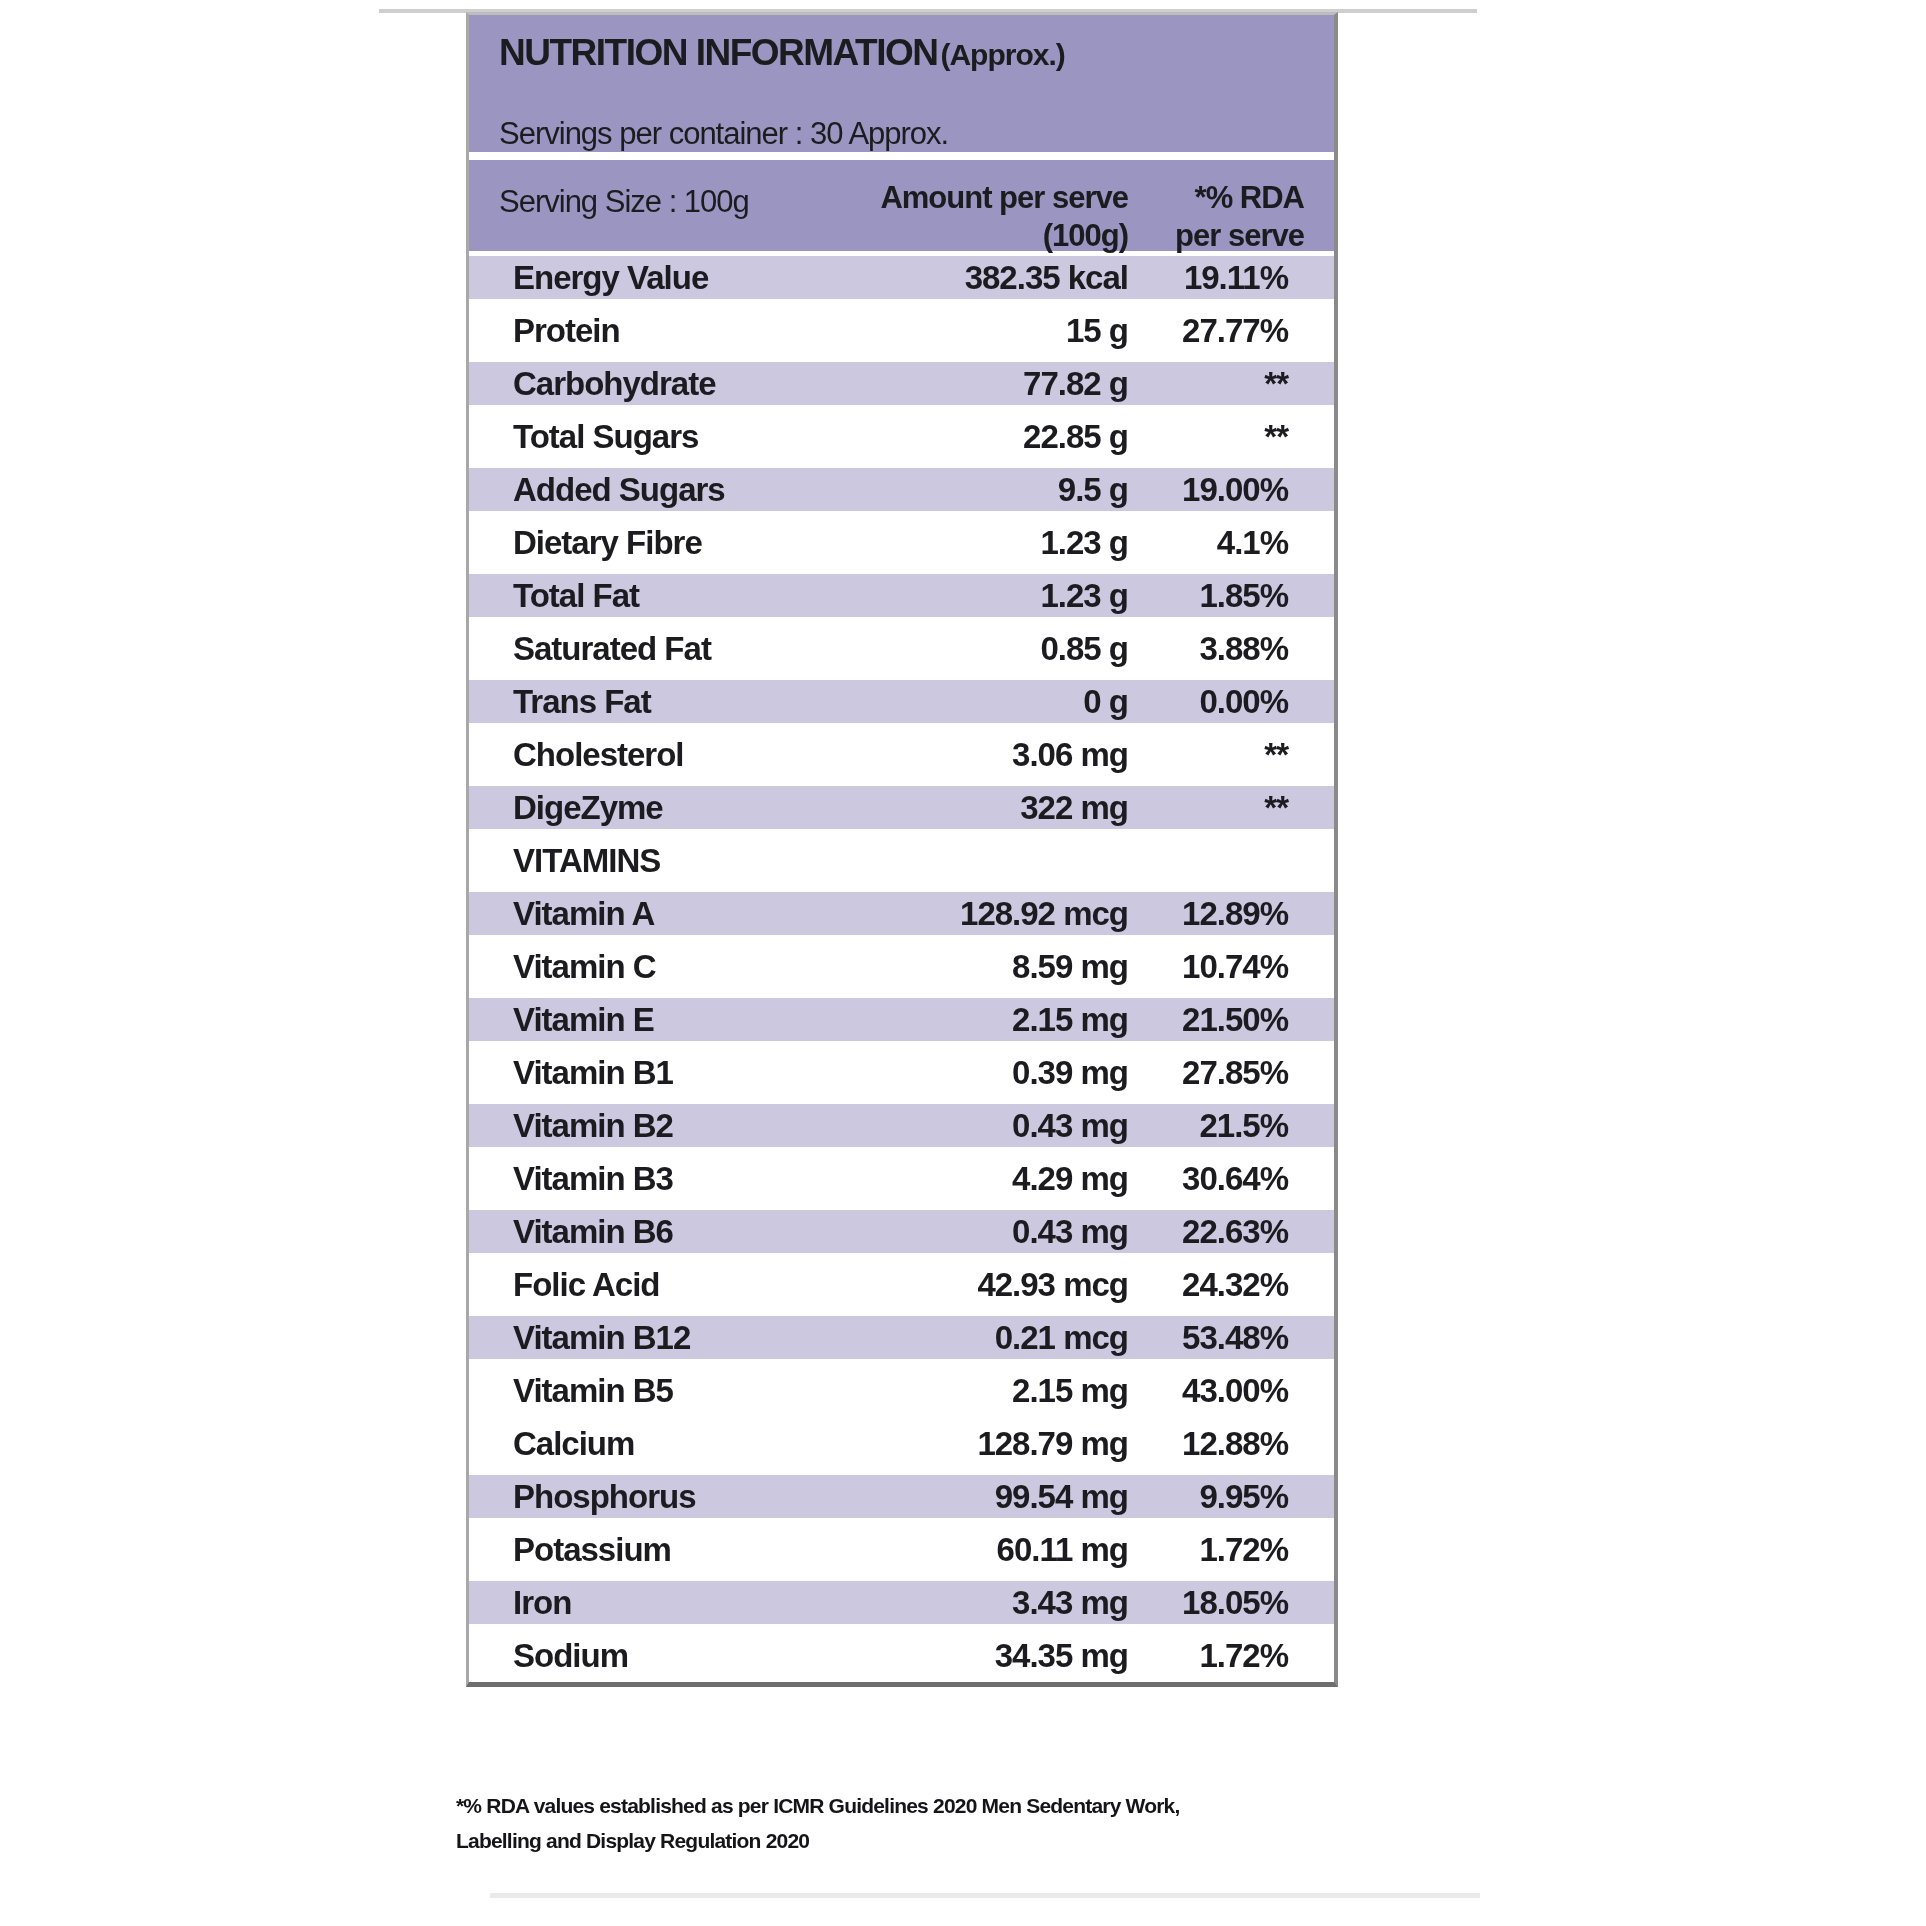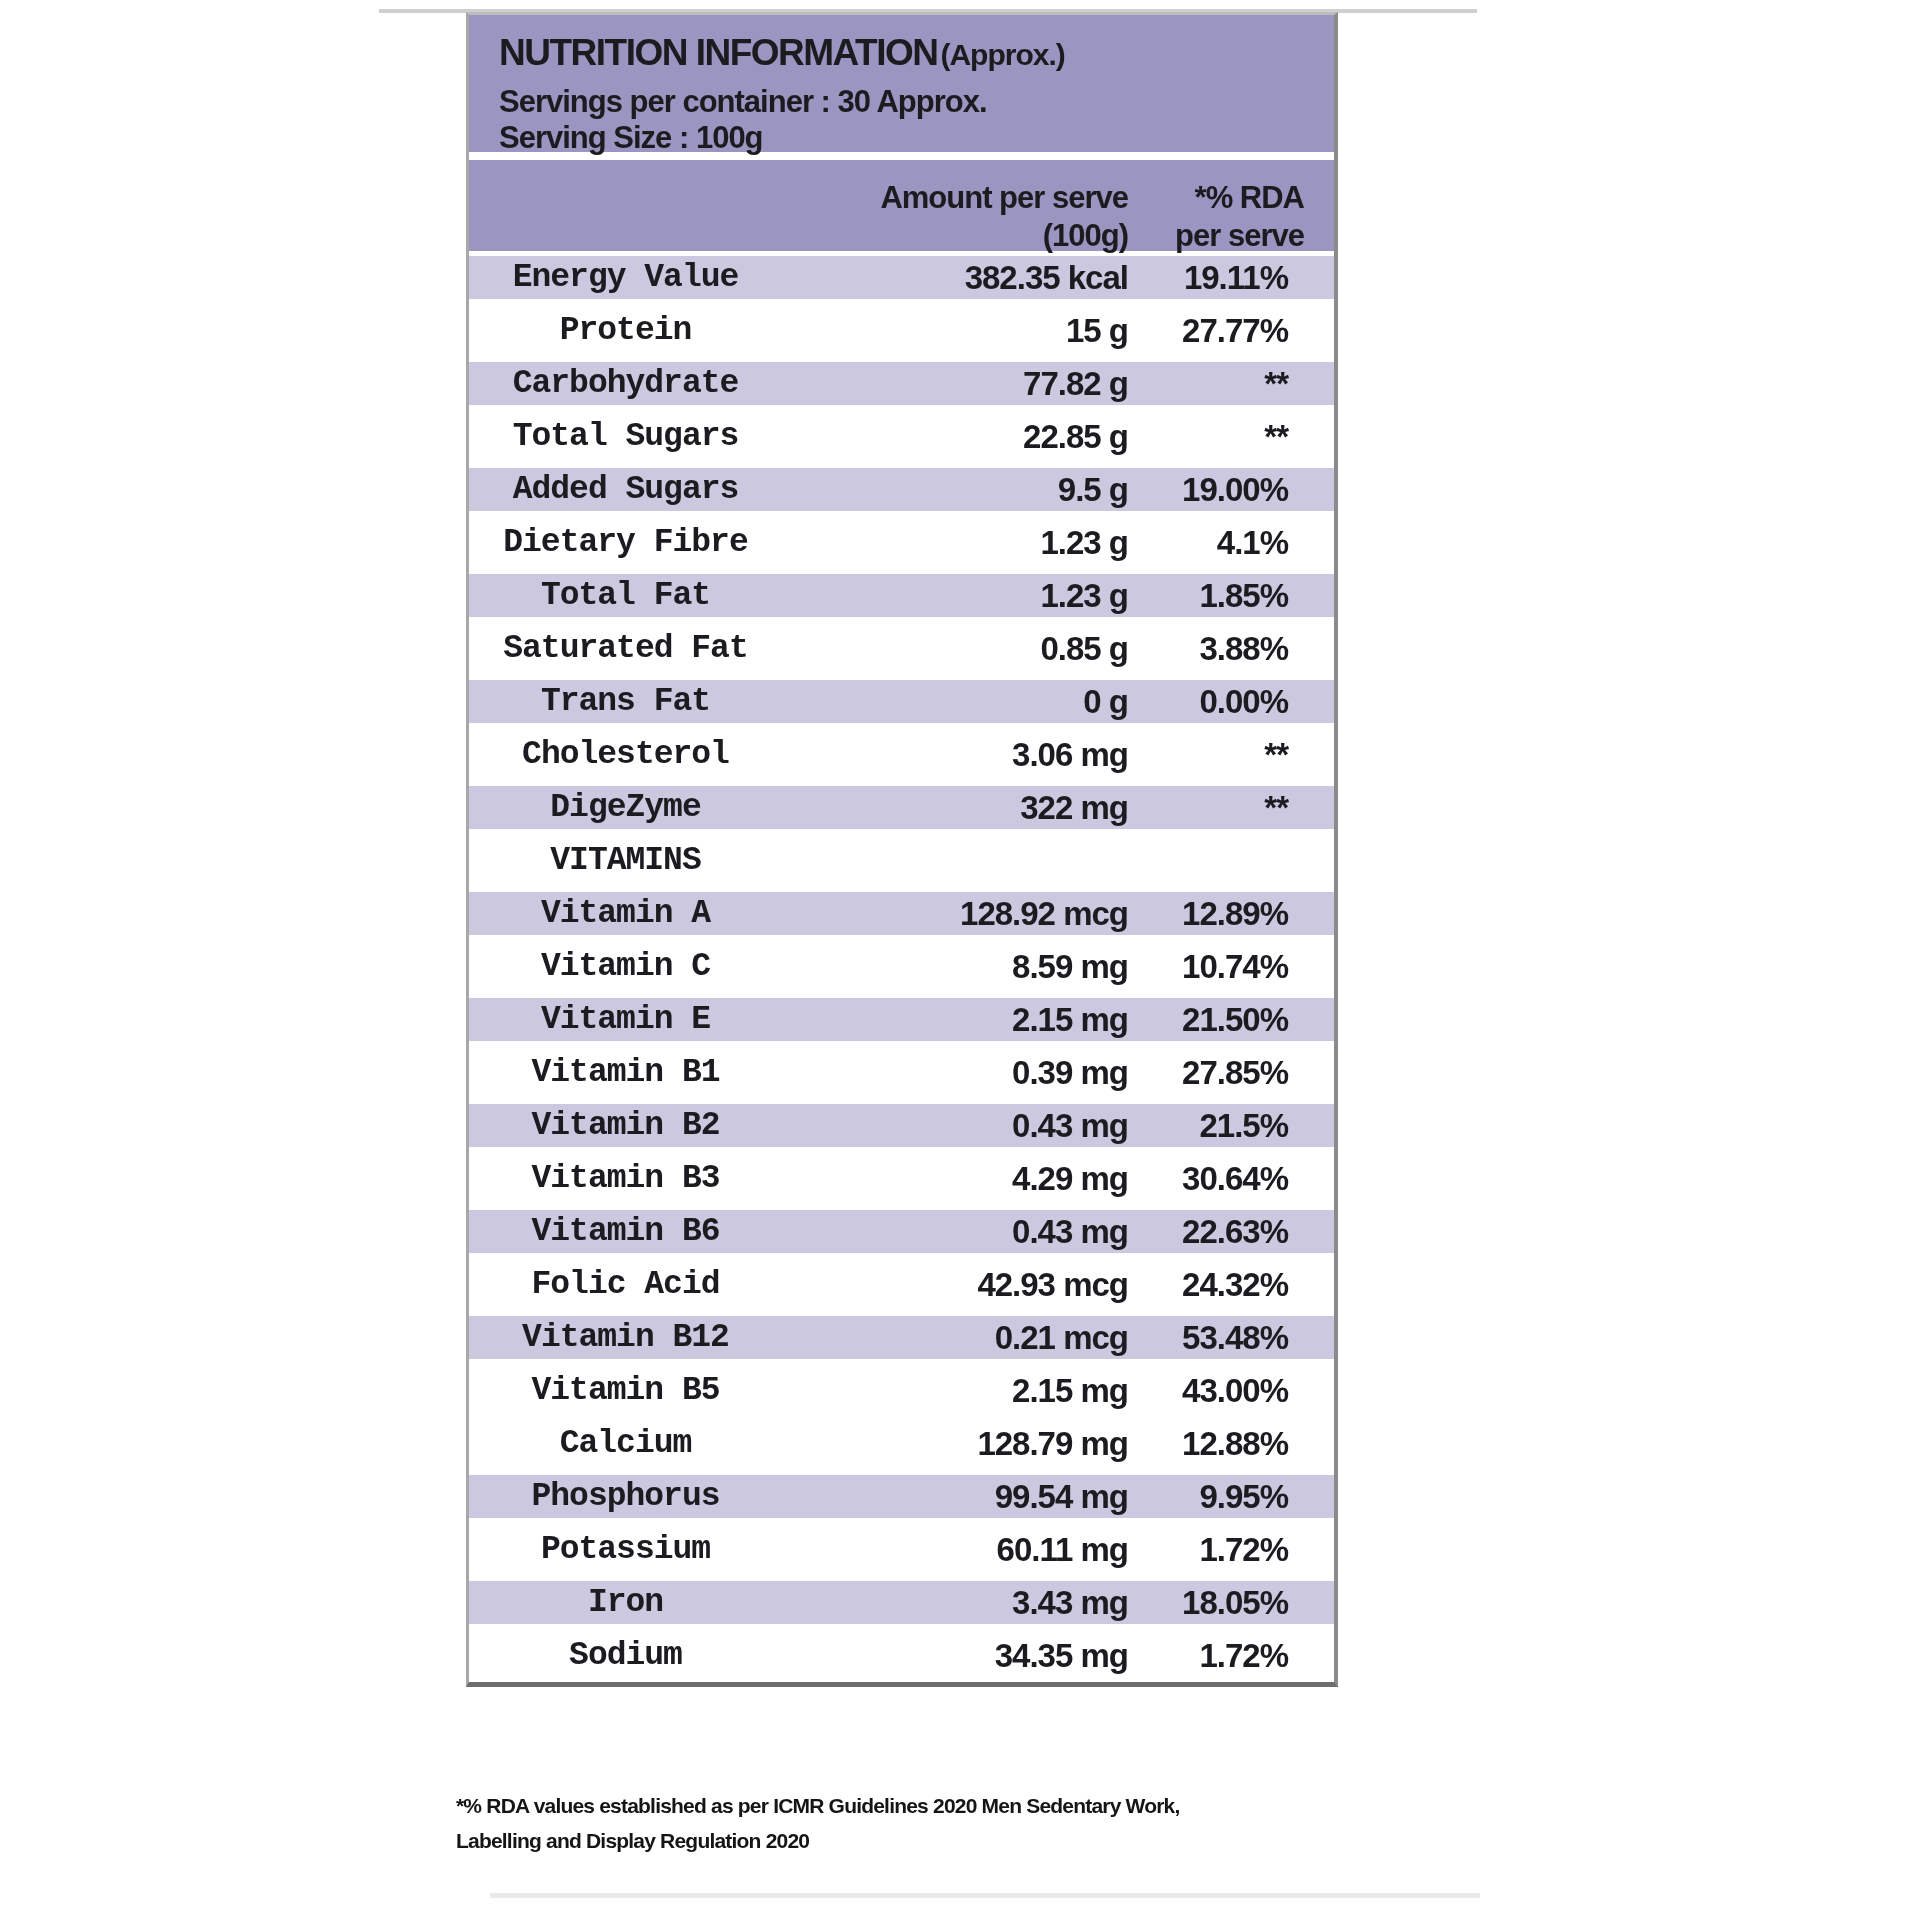--- a/index.html
+++ b/index.html
@@ -23,21 +23,21 @@
     border-right:4px solid #8a8a8a;border-bottom:5px solid #6e6e6e;
     background:#ffffff;
   }
   .title-block{
     background:var(--purple);height:137px;box-sizing:border-box;
     padding:14px 0 0 30px;white-space:nowrap;
   }
   .title-line{line-height:48px;letter-spacing:-1.5px;}
   .title-main{font-size:37px;font-weight:bold;}
   .title-suffix{font-size:30px;font-weight:bold;letter-spacing:-1px;}
-  .subtitle{font-size:31px;font-weight:bold;line-height:36px;letter-spacing:-1px;}
+  .subtitle{font-size:31px;font-weight:normal;line-height:36px;letter-spacing:-1px;margin-top:32px;}
 
   .block-sep{height:8px;background:#ffffff;}
 
   .col-header{
     background:var(--purple);height:91px;box-sizing:border-box;
     display:flex;padding-top:19px;
   }
   .col-header .hcell{font-size:31px;font-weight:bold;line-height:38px;letter-spacing:-1px;text-align:right;}
   .hc-label{flex:0 0 297px;}
   .hc-amount{flex:0 0 362px;}
@@ -47,21 +47,21 @@
   .row{
     height:53px;display:flex;align-items:center;box-sizing:border-box;
     font-size:33px;font-weight:bold;letter-spacing:-1px;background:#ffffff;
   }
   .row.shaded{
     background:var(--lavender);
     background-clip:content-box;
     padding:5px 0;
   }
   .cell{white-space:nowrap;}
-  .cell.label{flex:0 0 297px;padding-left:16px;box-sizing:border-box;text-align:center;font-family:Liberation Mono, monospace;}
+  .cell.label{flex:0 0 297px;padding-left:44px;box-sizing:border-box;text-align:left;}
   .cell.amount{flex:0 0 362px;text-align:right;}
   .cell.rda{flex:1 1 auto;text-align:right;padding-right:46px;box-sizing:border-box;}
 
   .footnotes{
     position:absolute;left:456px;top:1788px;
     font-size:21px;font-weight:bold;line-height:35px;letter-spacing:-0.8px;
     white-space:nowrap;color:#151518;
   }
 </style>
 </head>

